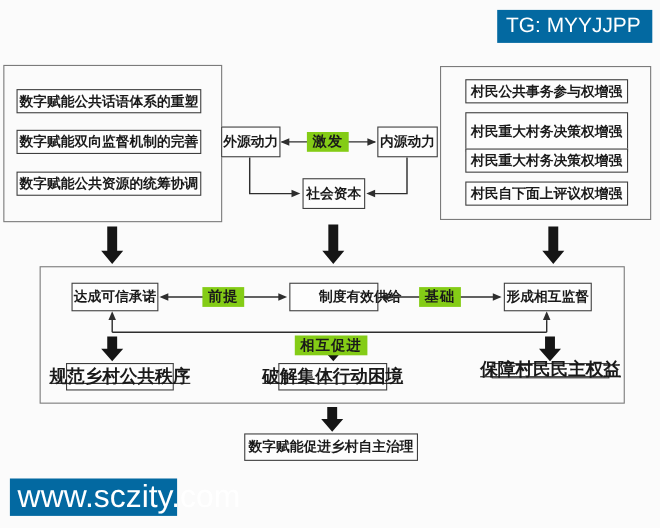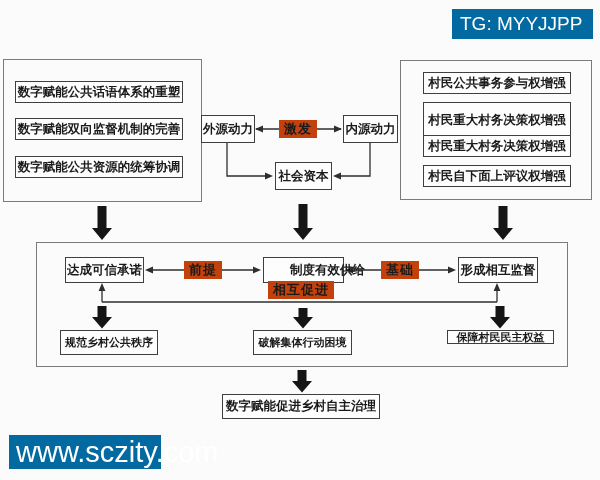--- a/index.html
+++ b/index.html
@@ -9,23 +9,23 @@
   }
   .svg-layer{position:absolute;left:0;top:0;width:600px;height:480px;}
   .outer{
     position:absolute;box-sizing:border-box;border:1.5px solid #7b7b7b;background:transparent;
   }
   .node{
     position:absolute;box-sizing:border-box;border:1.4px solid #3f3f3f;background:#fdfdfd;
     display:flex;align-items:center;justify-content:center;
     font-weight:bold;font-size:12.5px;line-height:1;white-space:nowrap;
   }
-  .node.small{font-size:11px;}
+  .node.small{font-size:16px;text-decoration:underline;}
   .label-on-line{
-    position:absolute;transform:translate(-50%,-50%);background:#c2410c;
+    position:absolute;transform:translate(-50%,-50%);background:#84cc16;
     font-weight:bold;font-size:13px;padding:0 5px;letter-spacing:1px;white-space:nowrap;
   }
   .wm{
     position:absolute;background:#0369a1;color:#ffffff;
     font-family:"Liberation Sans","DejaVu Sans",sans-serif;
     display:flex;align-items:center;white-space:nowrap;
   }
   .wm-top{left:452px;top:9px;width:141px;height:30px;font-size:19px;padding-left:8px;box-sizing:border-box;}
   .wm-bottom{left:9px;top:435px;width:152px;height:34px;font-size:29px;padding-left:7px;box-sizing:border-box;}
   path.thin{fill:none;stroke:#2e2e2e;stroke-width:1.3;}
@@ -95,18 +95,18 @@
 
   <div class="node small" style="left:60px;top:330px;width:98px;height:25px;">规范乡村公共秩序</div>
   <div class="node small" style="left:253px;top:330px;width:99px;height:25px;">破解集体行动困境</div>
   <div class="node small" style="left:447px;top:330px;width:107px;height:14px;">保障村民民主权益</div>
 
   <div class="node" style="left:222px;top:394px;width:158px;height:25px;">数字赋能促进乡村自主治理</div>
 
   <div class="label-on-line" style="left:298px;top:129px;">激发</div>
   <div class="label-on-line" style="left:203px;top:270px;">前提</div>
   <div class="label-on-line" style="left:400px;top:270px;">基础</div>
-  <div class="label-on-line" style="left:301px;top:290px;">相互促进</div>
+  <div class="label-on-line" style="left:301px;top:314px;">相互促进</div>
 
   <div class="wm wm-top">TG: MYYJJPP</div>
   <div class="wm wm-bottom">www.sczity.com</div>
 
 </div>
 
 </body></html>

